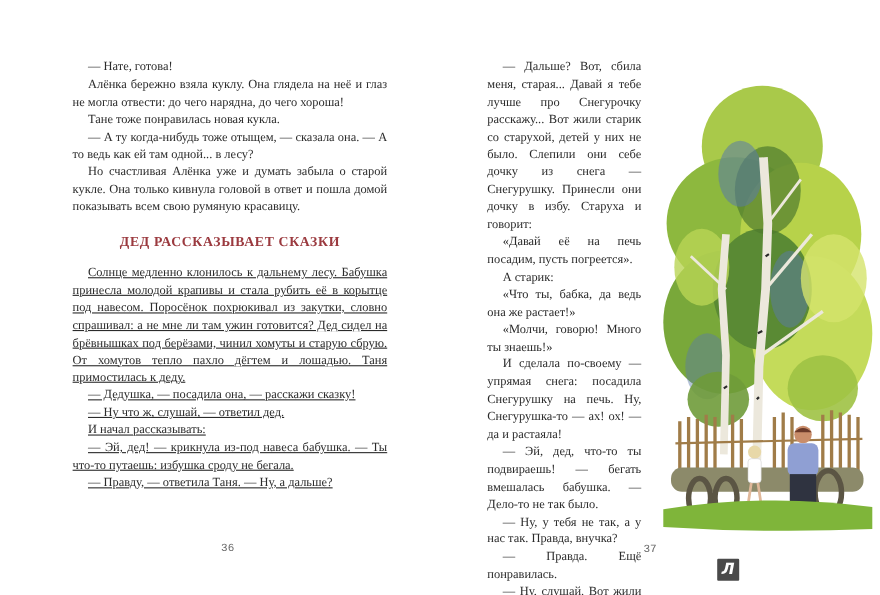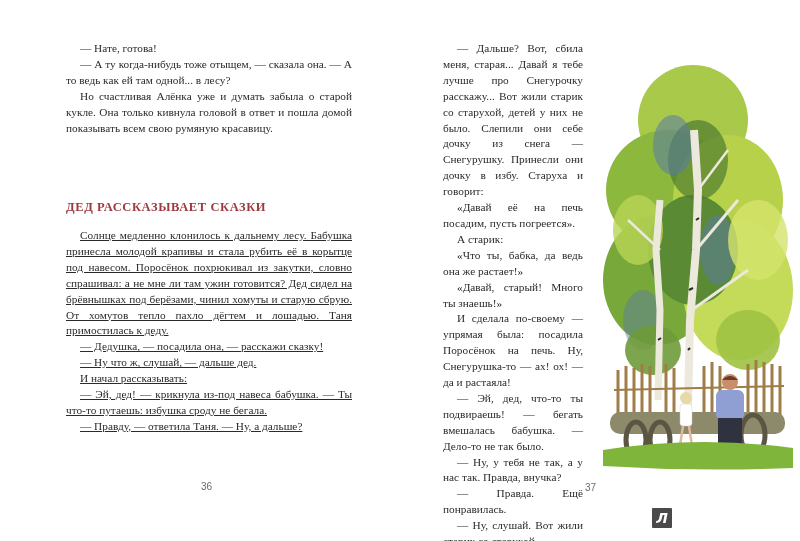--- a/index.html
+++ b/index.html
@@ -2,49 +2,49 @@
 <html><head>
   <meta charset="utf-8">
   <style>
     html, body { margin: 0; padding: 0; }
     body {
       width: 800px; height: 541px; position: relative; overflow: hidden;
       background: #ffffff;
       font-family: "DejaVu Serif", "Liberation Serif", serif;
       color: #2a2a2a;
     }
-    .page { position: absolute; top: 0; height: 513px; }
+    .page { position: absolute; top: 13px; height: 513px; }
     .page-left { left: 0; width: 400px; }
     .page-right { left: 400px; width: 400px; }
 
     .text-block {
       position: absolute;
       font-family: "Liberation Serif", "DejaVu Serif", serif;
       font-size: 11.3px;
       line-height: 15.9px;
       color: #2b2b2b;
       text-align: justify;
     }
     .left-top { left: 66px; top: 41px; width: 286px; }
     .left-main { left: 66px; top: 228px; width: 286px; text-decoration: underline; }
     .right-col { left: 43px; top: 41px; width: 140px; }
 
     .text-block p { margin: 0; text-indent: 14px; }
 
     .chapter-title {
       position: absolute; left: 66px; top: 200px; width: 286px;
-      text-align: left;
+      text-align: center;
       font-family: "Liberation Serif", "DejaVu Serif", serif;
       font-weight: bold; font-size: 12.5px; letter-spacing: 0.6px;
       color: #9b3a3f;
     }
 
     .page-number {
       position: absolute;
-      font-family: Liberation Sans, sans-serif;
+      font-family: Liberation Mono, monospace;
       font-size: 10px; color: #6a6a6a; text-align: right;
     }
     .pn-left { left: 201px; top: 481px; }
     .pn-right { left: 185px; top: 482px; }
 
     .illustration {
       position: absolute; left: 198px; top: 50px; width: 200px; height: 420px;
     }
 
     .publisher-logo {
@@ -53,46 +53,48 @@
       font-family: "DejaVu Sans", sans-serif; font-weight: bold; font-style: italic;
       font-size: 14px; line-height: 20px; text-align: center; border-radius: 1px;
     }
   </style>
 </head>
 <body>
 
 <div class="page page-left">
   <div class="text-block left-top">
     <p>— Нате, готова!</p>
+    <p>Алёнка бережно взяла куклу. Она глядела на неё и глаз не могла отвести: до чего нарядна, до чего хороша!</p>
+    <p>Тане тоже понравилась новая кукла.</p>
     <p>— А ту когда-нибудь тоже отыщем, — сказала она. — А то ведь как ей там одной... в лесу?</p>
     <p>Но счастливая Алёнка уже и думать забыла о старой кукле. Она только кивнула головой в ответ и пошла домой показывать всем свою румяную красавицу.</p>
   </div>
 
   <div class="chapter-title">ДЕД РАССКАЗЫВАЕТ СКАЗКИ</div>
 
   <div class="text-block left-main">
     <p>Солнце медленно клонилось к дальнему лесу. Бабушка принесла молодой крапивы и стала рубить её в корытце под навесом. Поросёнок похрюкивал из закутки, словно спрашивал: а не мне ли там ужин готовится? Дед сидел на брёвнышках под берёзами, чинил хомуты и старую сбрую. От хомутов тепло пахло дёгтем и лошадью. Таня примостилась к деду.</p>
     <p>— Дедушка, — посадила она, — расскажи сказку!</p>
-    <p>— Ну что ж, слушай, — дальше дед.</p>
+    <p>— Ну что ж, слушай, — ответил дед.</p>
     <p>И начал рассказывать:</p>
     <p>— Эй, дед! — крикнула из-под навеса бабушка. — Ты что-то путаешь: избушка сроду не бегала.</p>
     <p>— Правду, — ответила Таня. — Ну, а дальше?</p>
   </div>
 
   <div class="page-number pn-left">36</div>
 </div>
 
 <div class="page page-right">
   <div class="text-block right-col">
     <p>— Дальше? Вот, сбила меня, старая... Давай я тебе лучше про Снегурочку расскажу... Вот жили старик со старухой, детей у них не было. Слепили они себе дочку из снега — Снегурушку. Принесли они дочку в избу. Старуха и говорит:</p>
     <p>«Давай её на печь посадим, пусть погреется».</p>
     <p>А старик:</p>
     <p>«Что ты, бабка, да ведь она же растает!»</p>
-    <p>«Давай, старый! Много ты знаешь!»</p>
-    <p>И сделала по-своему — упрямая была: посадила Поросёнок на печь. Ну, Снегурушка-то — ах! ох! — да и растаяла!</p>
+    <p>«Молчи, говорю! Много ты знаешь!»</p>
+    <p>И сделала по-своему — упрямая снега: посадила Снегурушку на печь. Ну, Снегурушка-то — ах! ох! — да и растаяла!</p>
     <p>— Эй, дед, что-то ты подвираешь! — бегать вмешалась бабушка. — Дело-то не так было.</p>
     <p>— Ну, у тебя не так, а у нас так. Правда, внучка?</p>
     <p>— Правда. Ещё понравилась.</p>
     <p>— Ну, слушай. Вот жили старик со старухой...</p>
   </div>
 
   <div class="illustration">
     <svg width="200" height="420" viewBox="0 0 200 420" xmlns="http://www.w3.org/2000/svg">
 
       <g>

